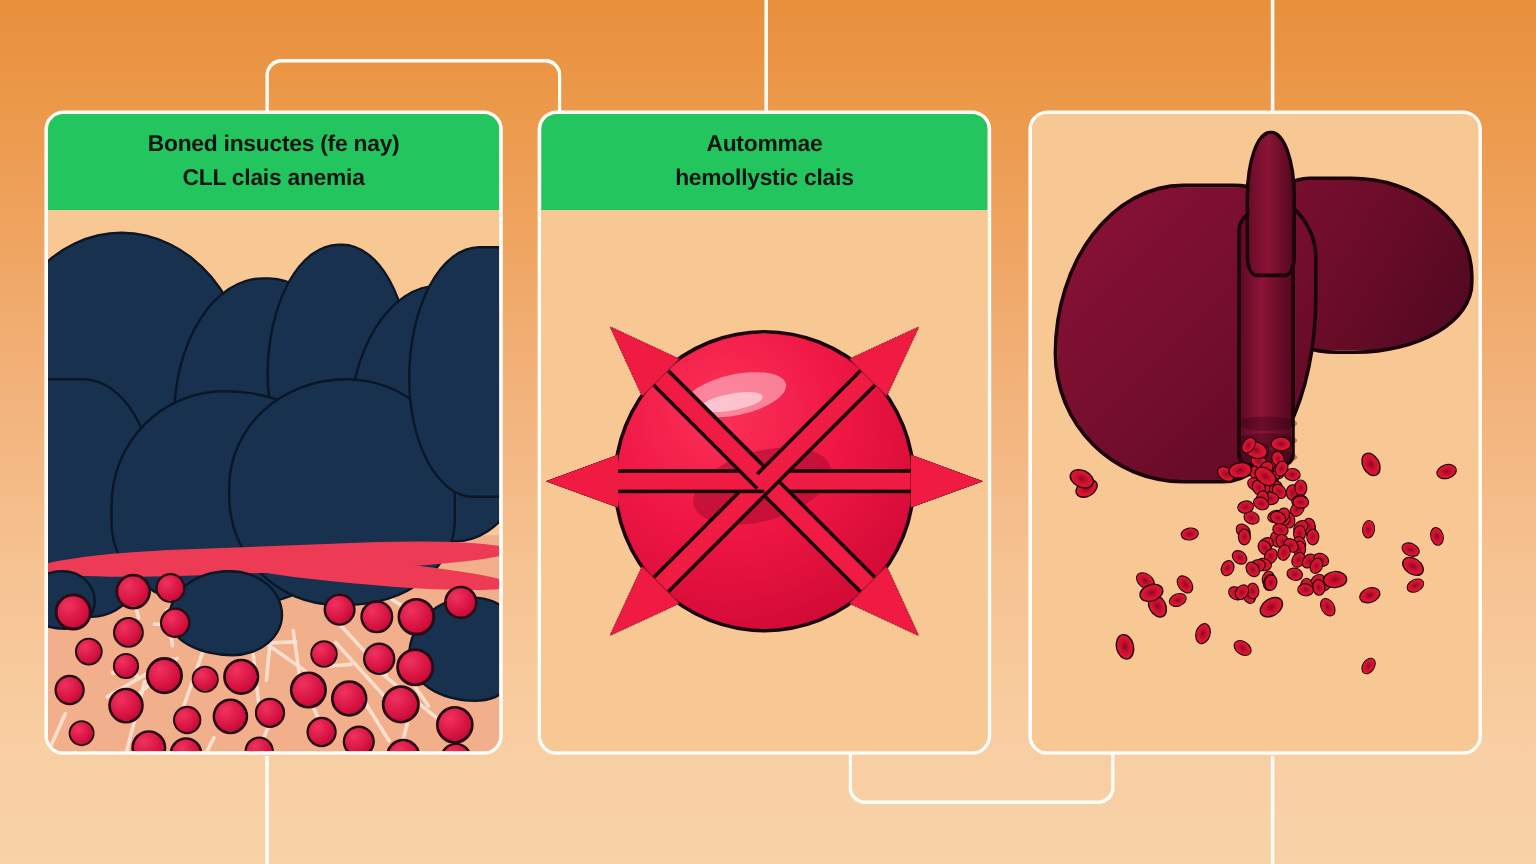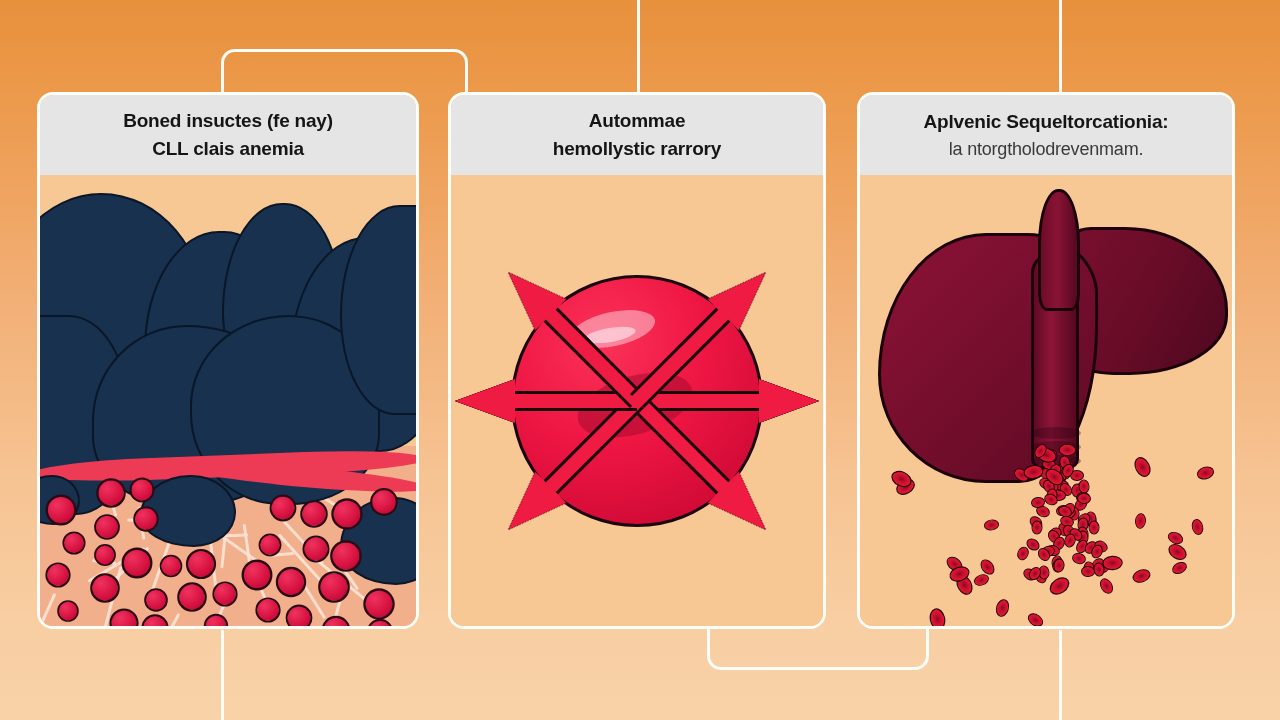--- a/index.html
+++ b/index.html
@@ -77,21 +77,21 @@
     background: #F6C592;
     display: flex;
     flex-direction: column;
   }
   #card-1 { left: 37px;  width: 382px; }
   #card-2 { left: 448px; width: 378px; }
   #card-3 { left: 857px; width: 378px; }
 
   .card-header {
     flex: 0 0 80px;
-    background: #e5e5e5;
+    background: #22c55e;
     display: flex;
     align-items: center;
     justify-content: center;
     text-align: center;
     padding: 0 14px;
   }
   .card-title {
     font-size: 19px;
     font-weight: bold;
     color: #151515;
@@ -402,21 +402,21 @@
             <div class="rbc1" style="left: 89.0522px; top: 302.247px; transform: scale(0.96);"></div>
           </div>
       </div>
     </div>
   </div>
 
   <div class="card" id="card-2">
     <div class="card-header">
       <div class="card-title">
         <span>Autommae</span>
-        <span class="sub">hemollystic rarrory</span>
+        <span class="sub">hemollystic clais</span>
       </div>
     </div>
     <div class="card-body">
       <div id="panel2-art" class="noevt">
         <div class="big-rbc">
           <div class="rbc-gloss"></div>
           <div class="rbc-gloss2"></div>
           <div class="rbc-dimple"></div>
         </div>
         <div id="p2-arrows">
@@ -443,26 +443,20 @@
             <div class="arrow" style="transform: rotate(315deg);">
               <div class="shaft"></div>
               <div class="head"></div>
             </div>
           </div>
       </div>
     </div>
   </div>
 
   <div class="card" id="card-3">
-    <div class="card-header">
-      <div class="card-title">
-        <span>Aplvenic Sequeltorcationia:</span>
-        <span class="sub">la ntorgtholodrevenmam.</span>
-      </div>
-    </div>
     <div class="card-body">
       <div id="panel3-art" class="noevt">
         <div class="liver-right"></div>
         <div class="liver-left"></div>
         <div class="liver-stalk"></div>
         <div class="liver-neck"></div>
         <div id="p3-rings">
             <div class="stalk-ring" style="top: 252px;"></div>
             <div class="stalk-ring" style="top: 266px;"></div>
             <div class="stalk-ring" style="top: 280px;"></div>

